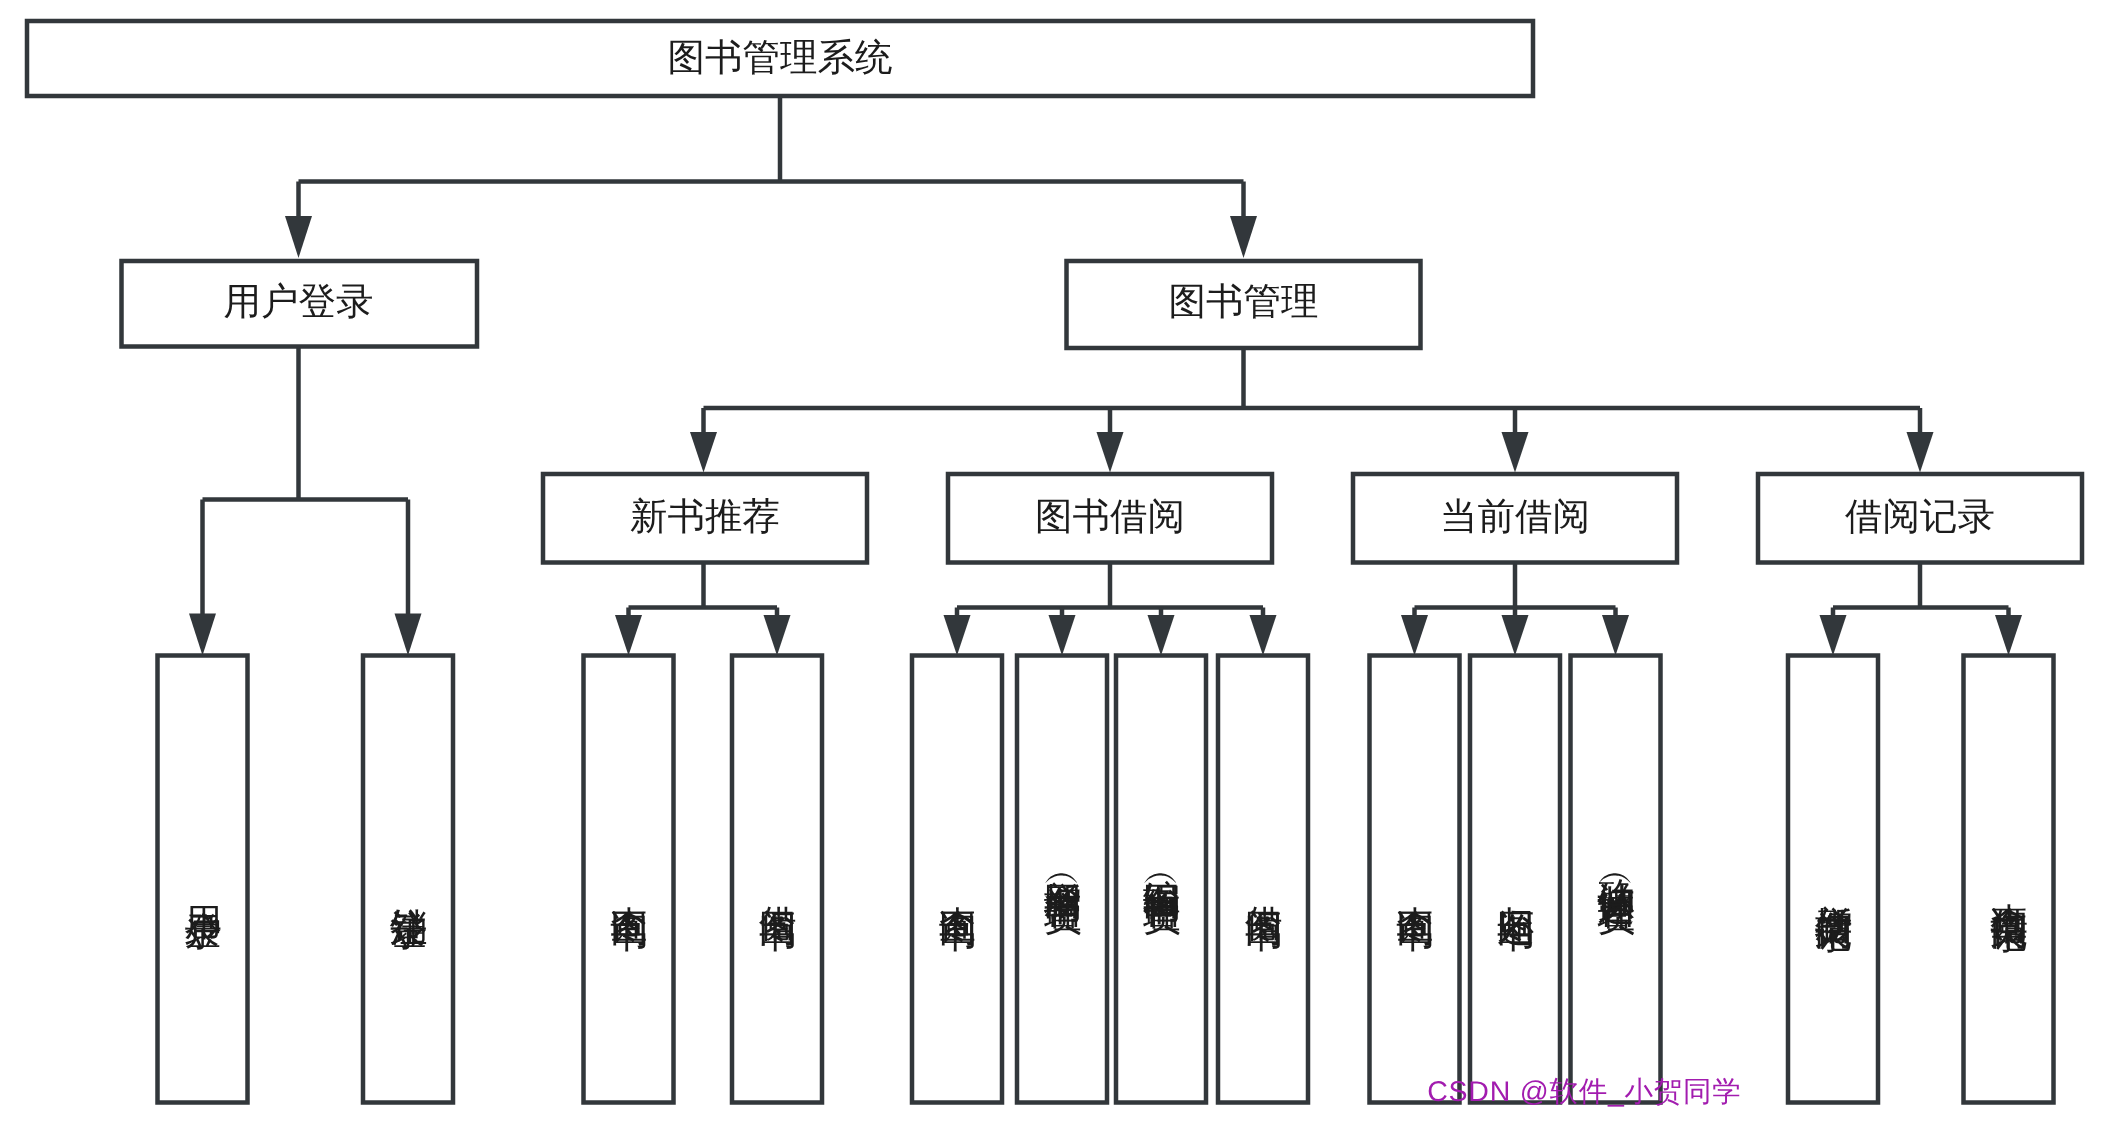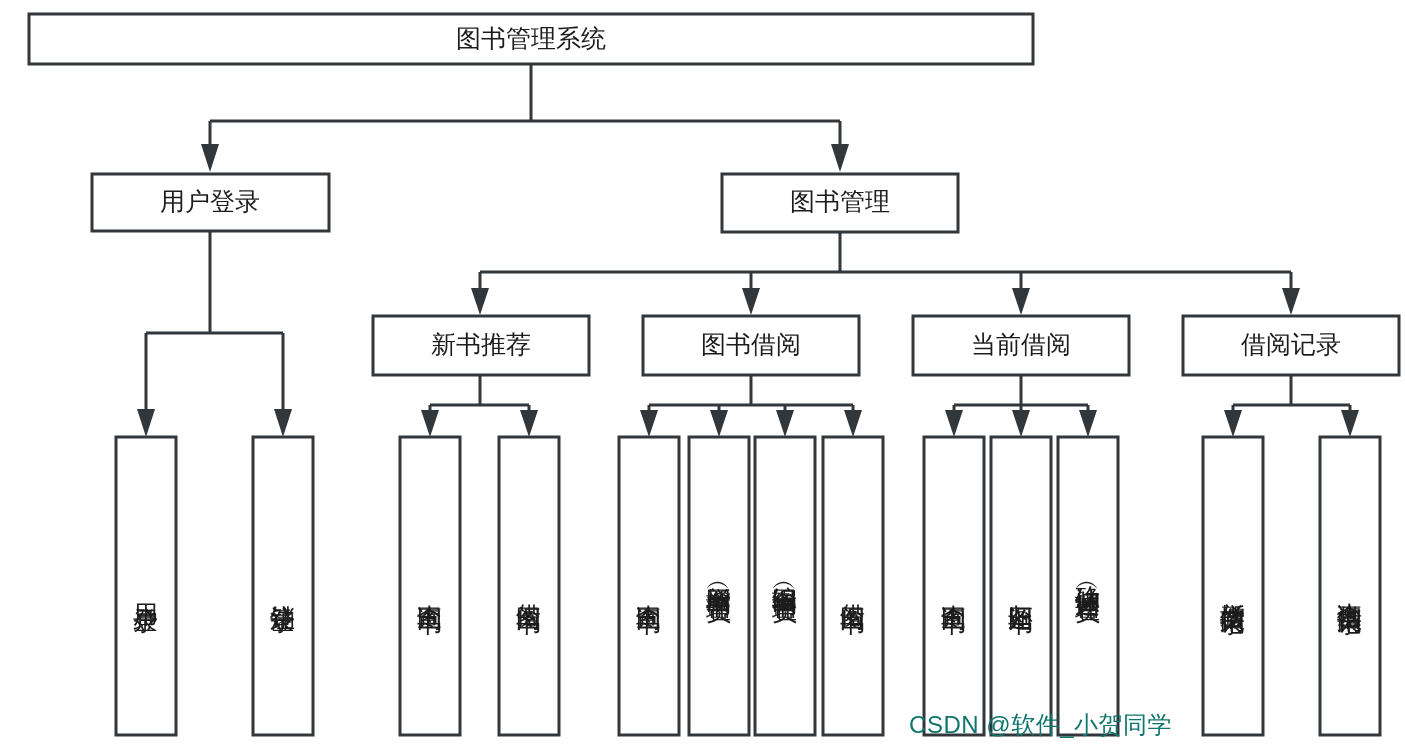--- a/index.html
+++ b/index.html
@@ -9,21 +9,21 @@
   }
   body {
     width: 1405px;
     height: 747px;
     font-family: "Liberation Sans", "DejaVu Sans", sans-serif;
     overflow: hidden;
     position: relative;
   }
   #diagram-root {
     position: absolute;
-    left: 11px;
+    left: 0;
     top: 0;
     width: 1175px;
     height: 747px;
   }
   svg.diagram {
     display: block;
     width: 1405px;
     height: 747px;
   }
   .node-rect {
@@ -55,22 +55,22 @@
     writing-mode: vertical-rl;
     text-orientation: upright;
     text-anchor: middle;
     letter-spacing: 2px;
   }
   .watermark {
     position: absolute;
     right: 14px;
     bottom: 6px;
     font-family: "Liberation Sans", "DejaVu Sans", sans-serif;
-    font-size: 24px;
-    color: #0f766e;
+    font-size: 19px;
+    color: #a21caf;
     white-space: nowrap;
     letter-spacing: 0.5px;
   }
 </style>
 </head>
 <body>
 
 <div id="diagram-root">
   <svg class="diagram" viewBox="0 0 1405 747" xmlns="http://www.w3.org/2000/svg">
 

